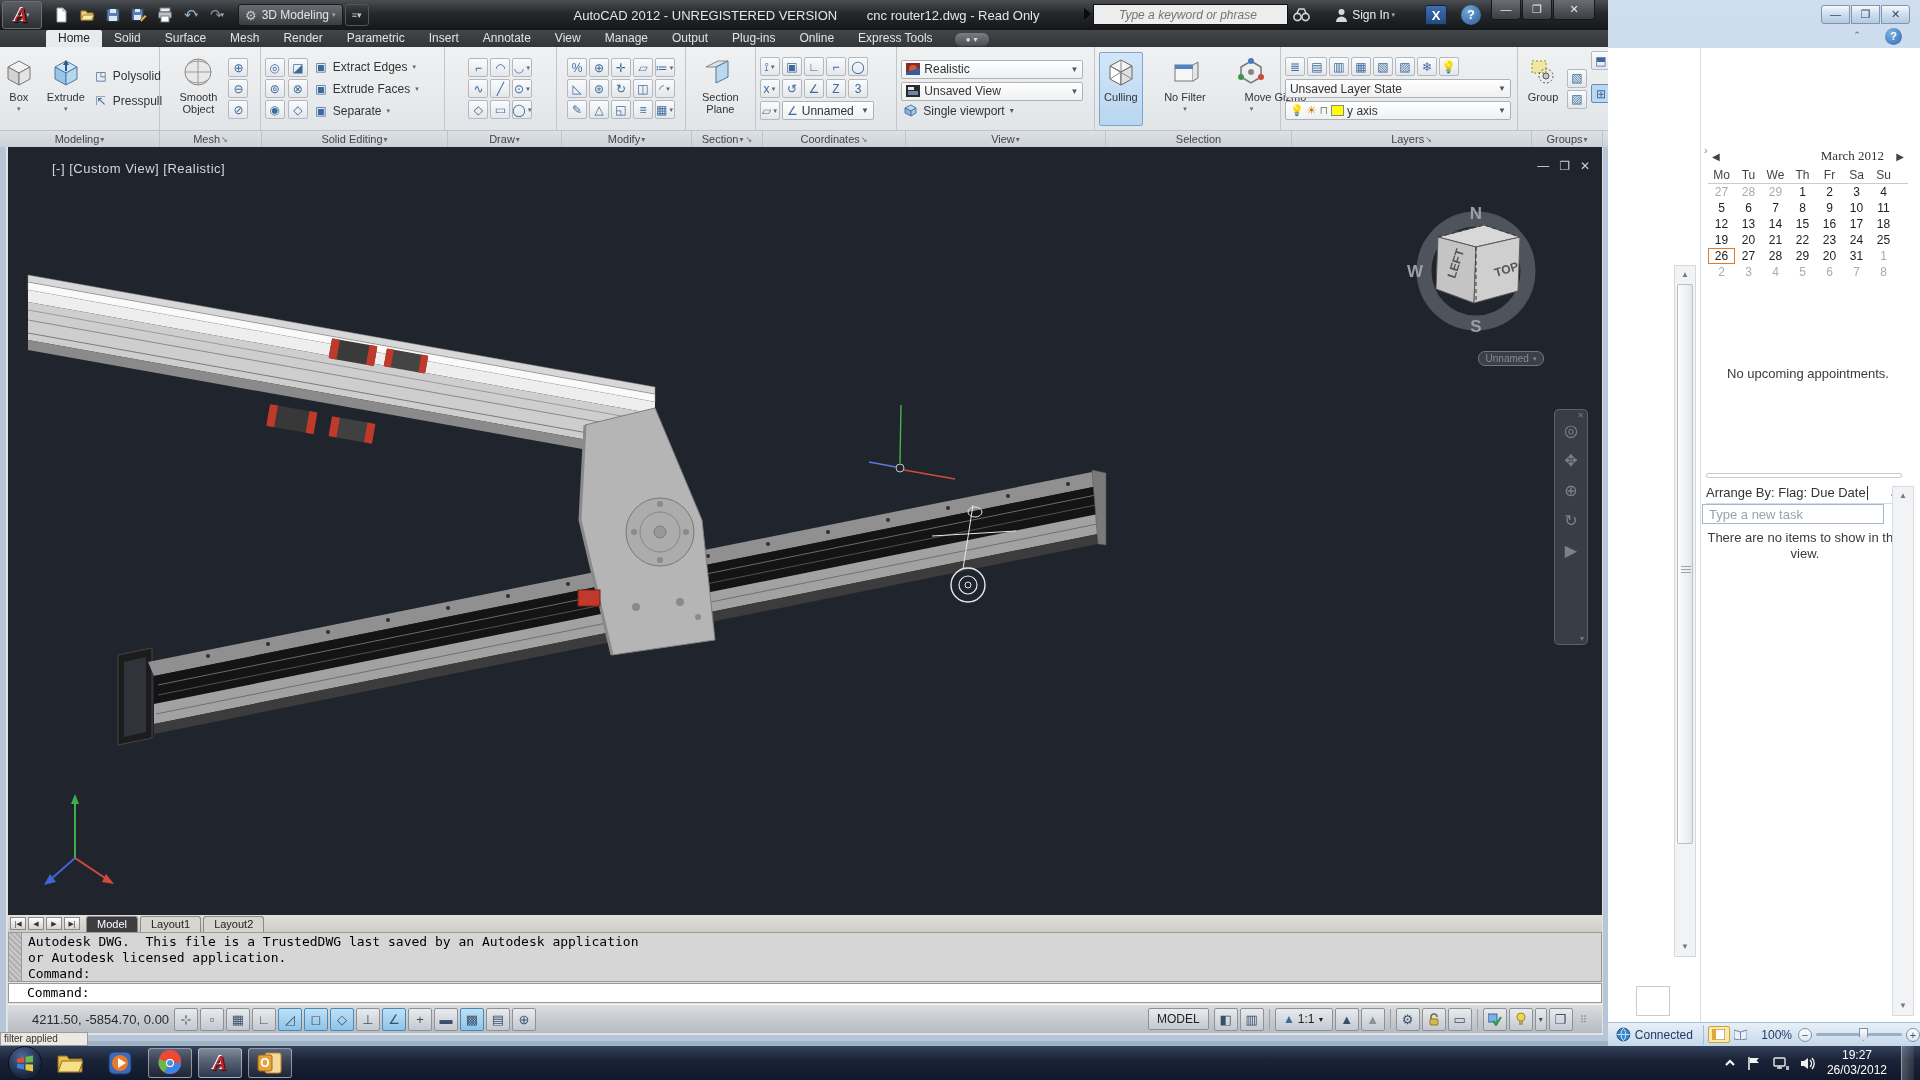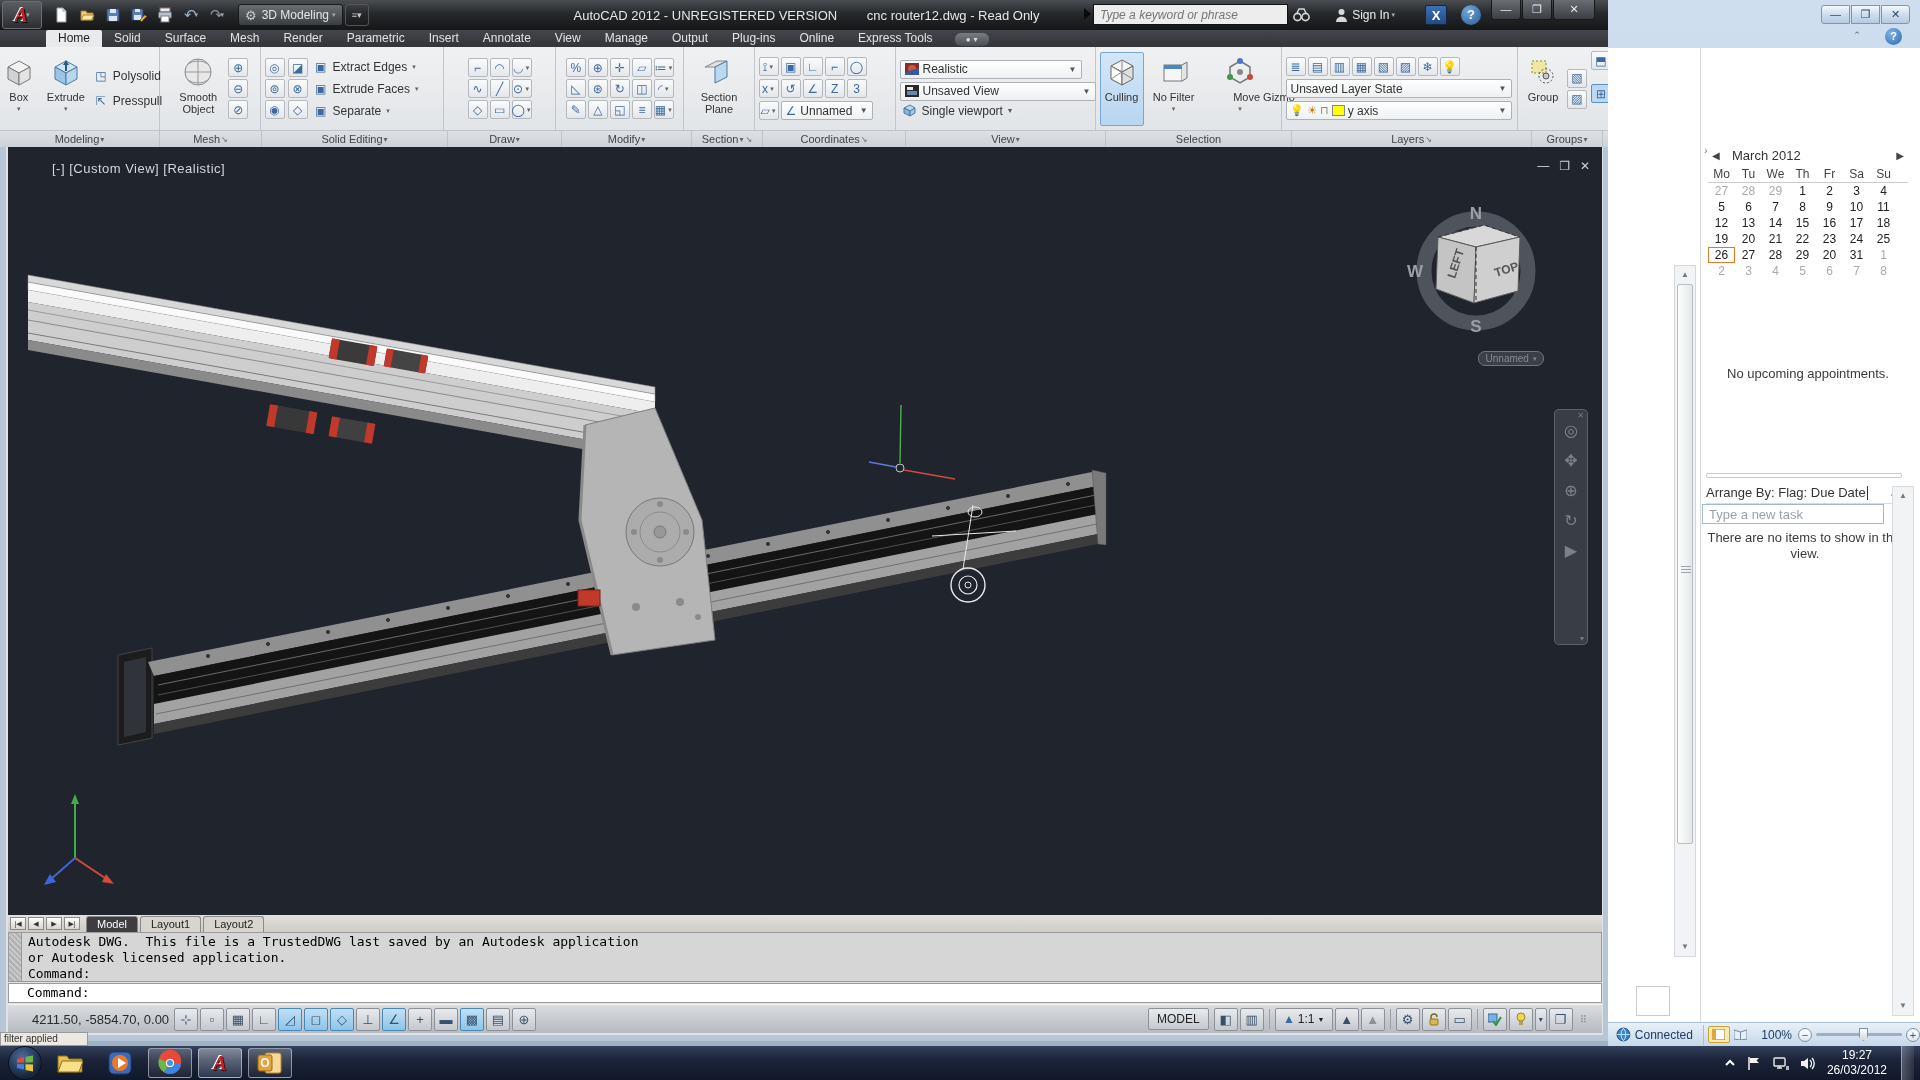--- a/index.html
+++ b/index.html
@@ -28,21 +28,21 @@
   #workspace-pill { height:22px; margin-left:8px; padding:0 6px; display:flex; align-items:center;
     background:linear-gradient(#6a6e73,#3a3d40); border:1px solid #191a1b; border-radius:3px;
     font-size:12px; color:#e4e4e4; gap:5px; }
   #workspace-pill .gear { color:#c8c8c8; font-size:13px; }
   #title-text { position:absolute; left:0; width:100%; text-align:center; font-size:13px;
     color:#e6e6e6; pointer-events:none; }
   #title-text .doc { margin-left:26px; }
   #search-box { position:absolute; right:325px; top:4px; width:195px; height:21px;
     background:#ededed; border:1px solid #111; display:flex; align-items:center; }
   #search-box input { flex:1; border:0; background:transparent; font-style:italic;
-    font-size:12px; color:#777; padding:0 6px; outline:none; font-family:"Liberation Sans",sans-serif;}
+    font-size:12px; color:#777; padding:0 6px; outline:none; font-family:"Liberation Sans",sans-serif;margin-left:19px;}
   #search-left-arrow { position:absolute; right:522px; top:8px; width:0; height:0;
     border-top:6px solid transparent; border-bottom:6px solid transparent; border-left:7px solid #0a0a0a; }
   .tb-ico { width:24px; height:22px; display:flex; align-items:center; justify-content:center; }
   #signin { position:absolute; right:218px; top:4px; height:22px; display:flex;
     align-items:center; gap:4px; font-size:12px; color:#eee; }
   #xchg-btn { position:absolute; right:166px; top:5px; width:22px; height:20px;
     background:linear-gradient(#3d6fb4,#234a80); border:1px solid #14263f; border-radius:2px;
     color:#fff; text-align:center; font-weight:bold; font-size:13px; line-height:19px; }
   #help-btn { position:absolute; right:132px; top:5px; width:20px; height:20px; border-radius:50%;
     background:radial-gradient(circle at 35% 30%, #6fa8dc, #2d5a92); color:#fff; font-weight:bold;
@@ -161,21 +161,21 @@
     background:linear-gradient(90deg,#fdfdfd,#e4e7ea); border:1px solid #b8bec6; border-radius:2px; }
   #ml-thumb .ridges { position:absolute; left:3px; top:50%; width:10px; }
   #ml-thumb .ridges div { height:1px; background:#9aa4ae; margin:2px 0; }
   #todo-sep { position:absolute; left:92px; top:0; width:1px; height:974px; background:#d8dce0; }
   #todo-expand { position:absolute; left:96px; top:96px; color:#7a8a9a; font-size:11px; }
 
   
   #calendar { position:absolute; left:100px; top:100px; width:200px; }
   #cal-head { display:flex; align-items:center; font-size:13px; color:#333; }
   #cal-head .arr { width:24px; color:#444; font-size:10px; }
-  #cal-head .mon { flex:1; text-align:left; }
+  #cal-head .mon { flex:1; text-align:right;font-family:Liberation Serif, serif; }
   #cal-days { display:flex; border-bottom:1px solid #ccc; margin-top:4px; padding-bottom:1px; }
   #cal-days div { width:27px; text-align:center; font-size:12px; color:#444; }
   .cal-row { display:flex; }
   .cal-cell { width:27px; height:16px; text-align:center; font-size:12px; color:#222; line-height:16px; }
   .cal-cell.muted { color:#aaa; }
   .cal-cell.today { border:1px solid #e07a28; line-height:14px; }
 
   #no-appts { position:absolute; left:96px; top:318px; width:208px; text-align:center;
     font-size:13px; color:#3a3a3a; }
   #task-splitter { position:absolute; left:98px; top:425px; width:196px; height:5px;
@@ -613,42 +613,42 @@
         <div class="col" style="gap:3px;width:100%;">
           <div class="combo" style="width:182px;">
             <svg width="14" height="12" viewBox="0 0 14 12">
                 <rect width="14" height="12" fill="#8a2a2a"></rect>
                 <circle cx="7" cy="6" r="4" fill="#c85a3a"></circle>
                 <path d="M0 9 L14 5 V12 H0Z" fill="#3a5a9a"></path>
               </svg>
             <span>Realistic</span>
             <span class="carat">▼</span>
           </div>
-          <div class="combo" style="width:196px;">
+          <div class="combo" style="width:182px;">
             <svg width="14" height="12" viewBox="0 0 14 12">
                 <rect width="14" height="12" fill="#2a2a2a"></rect>
                 <rect x="2" y="2" width="6" height="3" fill="#e8e8e8"></rect>
                 <rect x="2" y="6" width="10" height="4" fill="#6a86a8"></rect>
               </svg>
             <span>Unsaved View</span>
             <span class="carat">▼</span>
           </div>
           <div class="srow" style="padding-left:2px;gap:5px;">
             <svg width="15" height="13" viewBox="0 0 15 13">
                 <path d="M2 4 L8 1 L13 4 L8 7 Z" fill="#bcd8ee" stroke="#4a7aa4"></path>
                 <path d="M2 4 V9 L8 12 V7 Z" fill="#8ab4d8" stroke="#4a7aa4"></path>
                 <path d="M13 4 V9 L8 12 V7 Z" fill="#a4c8e4" stroke="#4a7aa4"></path>
               </svg>
             <span>Single viewport</span>
             <span class="carat" style="font-size:8px;color:#555;">▾</span>
           </div>
         </div>
       </div>
 
-      <div class="panel" style="width:186px;justify-content:center;gap:8px;">
+      <div class="panel" style="width:186px;justify-content:center;gap:20px;">
         <div class="bigbtn active">
           <span class="bico">
             <svg width="30" height="30" viewBox="0 0 30 30">
                 <path d="M4 9 L15 3 L26 9 L15 15 Z" fill="#f4f4f4" stroke="#666"></path>
                 <path d="M4 9 V22 L15 28 V15 Z" fill="#ffffff" stroke="#666"></path>
                 <path d="M26 9 V22 L15 28 V15 Z" fill="#e0e0e0" stroke="#666"></path>
                 <path d="M4 9 L26 22 M15 3 L15 15 M4 22 L15 15" stroke="#888" fill="none"></path>
               </svg>
           </span>
           <span>Culling</span>

